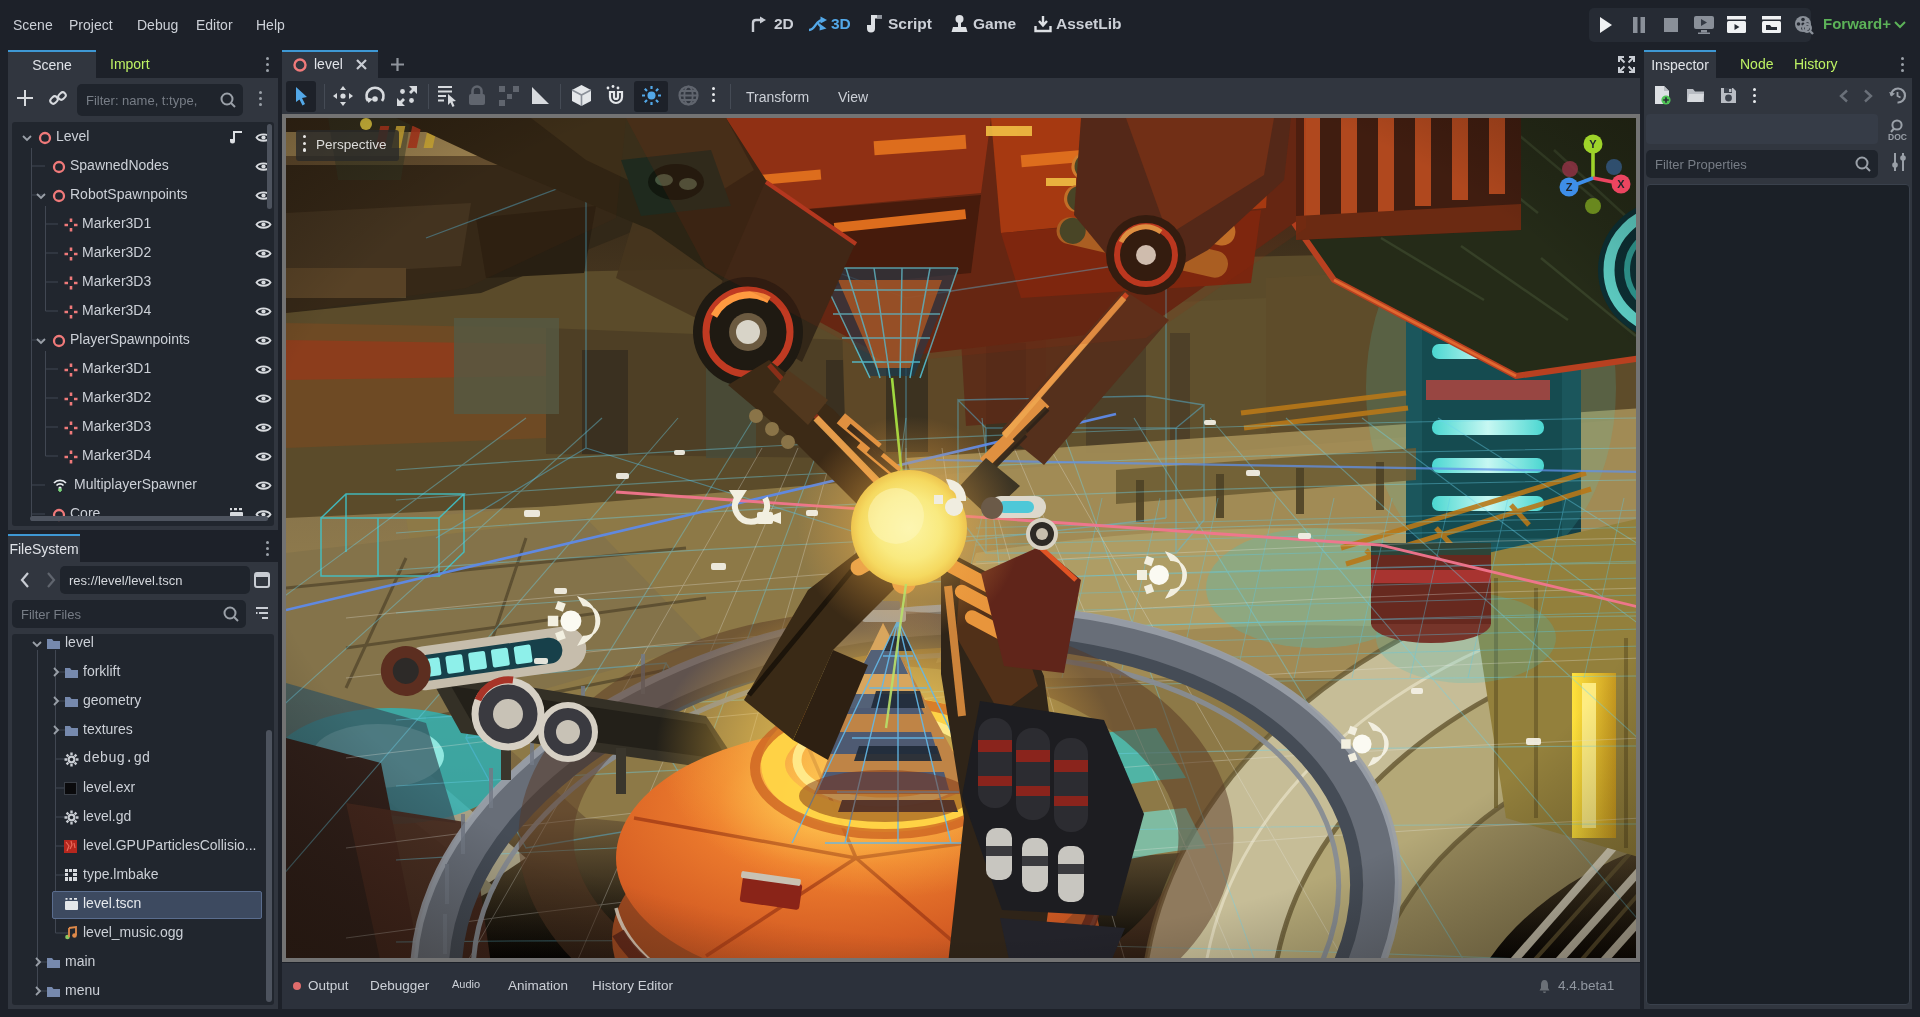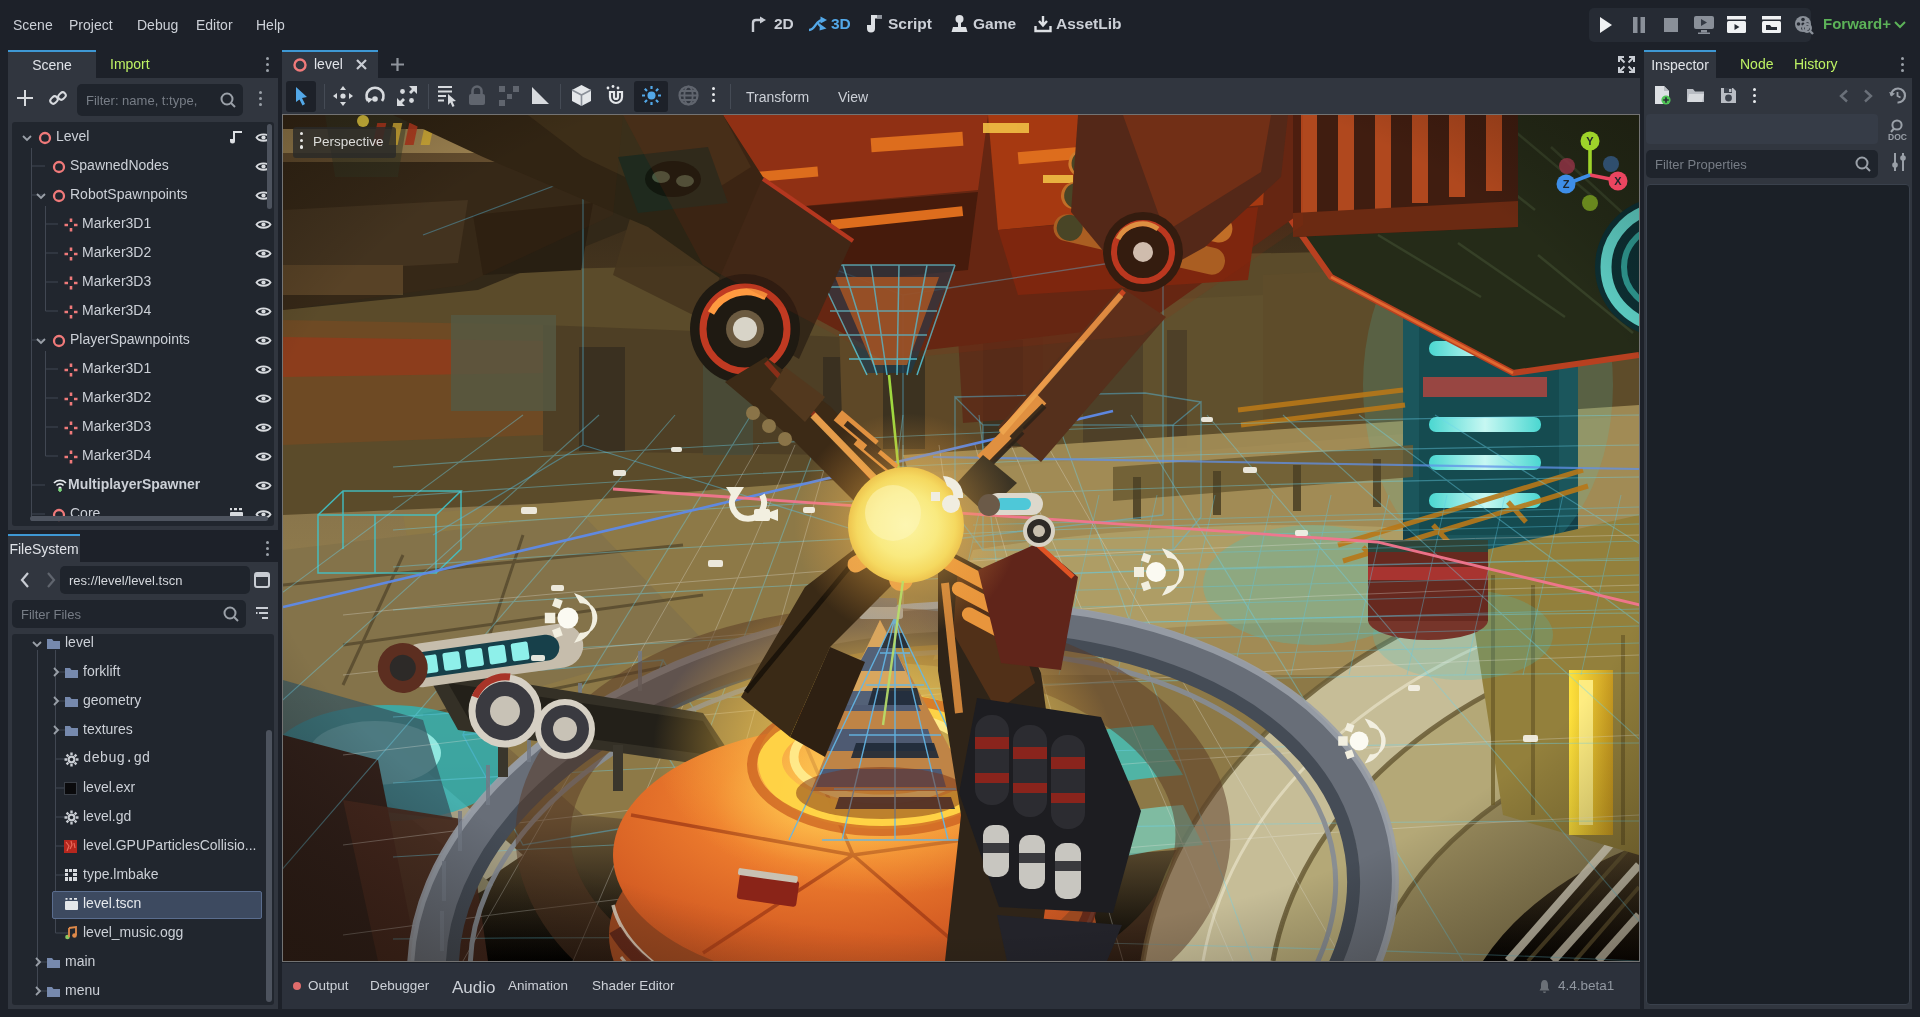--- a/index.html
+++ b/index.html
@@ -300,21 +300,21 @@
   </div>
 <div class="treerow" style="left:12px;top:471px;width:262px;">
     <svg class="abs" style="left:40px;top:6px;" width="16" height="16">
       <g stroke="#e8ebee" stroke-width="1.7" fill="none">
         <path d="M2 6 C5 2.5 11 2.5 14 6"></path>
         <path d="M4.5 8.5 C6.5 6.2 9.5 6.2 11.5 8.5"></path>
       </g>
       <circle cx="8" cy="11" r="1.6" fill="#e8ebee"></circle>
       <path d="M8 11 V15 M6 13 H10" stroke="#7ee07e" stroke-width="1.6"></path>
     </svg>
-    <span style="position:absolute;left:56px;top:5px;font-weight:bold;">MultiplayerSpawner</span>
+    <span style="position:absolute;left:62px;top:5px;">MultiplayerSpawner</span>
     <svg class="abs" style="left:243px;top:7px;" width="17" height="15">
       <path d="M1.5 7.5 C4 3.2 13 3.2 15.5 7.5 C13 11.8 4 11.8 1.5 7.5 Z" stroke="#d7dade" stroke-width="1.8" fill="none"></path>
       <circle cx="8.5" cy="7.5" r="2.1" fill="#d7dade"></circle>
     </svg>
   </div>
 <div class="treerow" style="left:12px;top:500px;width:262px;">
     <svg class="abs" style="left:40px;top:8px;" width="14" height="14">
       <circle cx="7" cy="7" r="5" stroke="#f07a7a" stroke-width="2.3" fill="none"></circle>
     </svg>
     <span style="position:absolute;left:58px;top:5px;">Core</span>
@@ -656,21 +656,21 @@
   </svg>
 <div class="dots3v" style="left:712px;top:87px;">
     <i style="background:#e8ebee"></i>
     <i style="background:#e8ebee"></i>
     <i style="background:#e8ebee"></i>
   </div>
 <div class="abs" style="left:730px;top:84px;width:1px;height:25px;background:#454b55;"></div>
 <div class="txt" style="left:746px;top:89px;">Transform</div>
 <div class="txt" style="left:838px;top:89px;">View</div>
 
-<div class="abs" id="vp3d" style="left:282px;top:114px;width:1358px;height:848px;background:#4a3c28;border:1px solid #737373;overflow:hidden;padding-left:6px;">
+<div class="abs" id="vp3d" style="left:282px;top:114px;width:1358px;height:848px;background:#4a3c28;border:4px solid #737373;overflow:hidden;padding-left:6px;">
 <svg width="1356" height="846" viewBox="0 0 1356 846" style="position:absolute;left:0;top:0;">
 <defs>
 <linearGradient id="base" x1="0" y1="0" x2="0" y2="1">
  <stop offset="0" stop-color="#2b2113"></stop>
           <stop offset="0.2" stop-color="#45351f"></stop>
  <stop offset="0.42" stop-color="#85714a"></stop>
           <stop offset="0.6" stop-color="#94804e"></stop>
  <stop offset="0.82" stop-color="#75603c"></stop>
           <stop offset="1" stop-color="#553f258"></stop>
 </linearGradient>
@@ -1240,19 +1240,19 @@
         <text x="73" y="58">X</text>
         <text x="21" y="61">Z</text>
       </g>
 </svg>
   </div>
 
 <div class="panel" style="left:282px;top:963px;width:1358px;height:46px;background:#2c313b;"></div>
 <div class="abs" style="left:293px;top:982px;width:8px;height:8px;border-radius:50%;background:#e06c6c;"></div>
 <div class="txt" style="left:308px;top:978px;font-size:13.5px;">Output</div>
 <div class="txt" style="left:370px;top:978px;font-size:13.5px;">Debugger</div>
-<div class="txt" style="left:452px;top:978px;font-size:17px;">Audio</div>
+<div class="txt" style="left:452px;top:978px;font-size:11px;">Audio</div>
 <div class="txt" style="left:508px;top:978px;font-size:13.5px;">Animation</div>
-<div class="txt" style="left:592px;top:978px;font-size:13.5px;">Shader Editor</div>
+<div class="txt" style="left:592px;top:978px;font-size:13.5px;">History Editor</div>
 <svg class="abs" style="left:1537px;top:979px;" width="15" height="15">
     <path d="M7.5 1 C5 1 4 3 4 6 L4 9 L2.5 11.5 L12.5 11.5 L11 9 L11 6 C11 3 10 1 7.5 1 Z M6 12.5 A1.5 1.5 0 0 0 9 12.5" fill="#6b7077"></path>
   </svg>
 <div class="txt" style="left:1558px;top:978px;font-size:13.5px;color:#9197a0;">4.4.beta1</div>
 
 </body></html>

